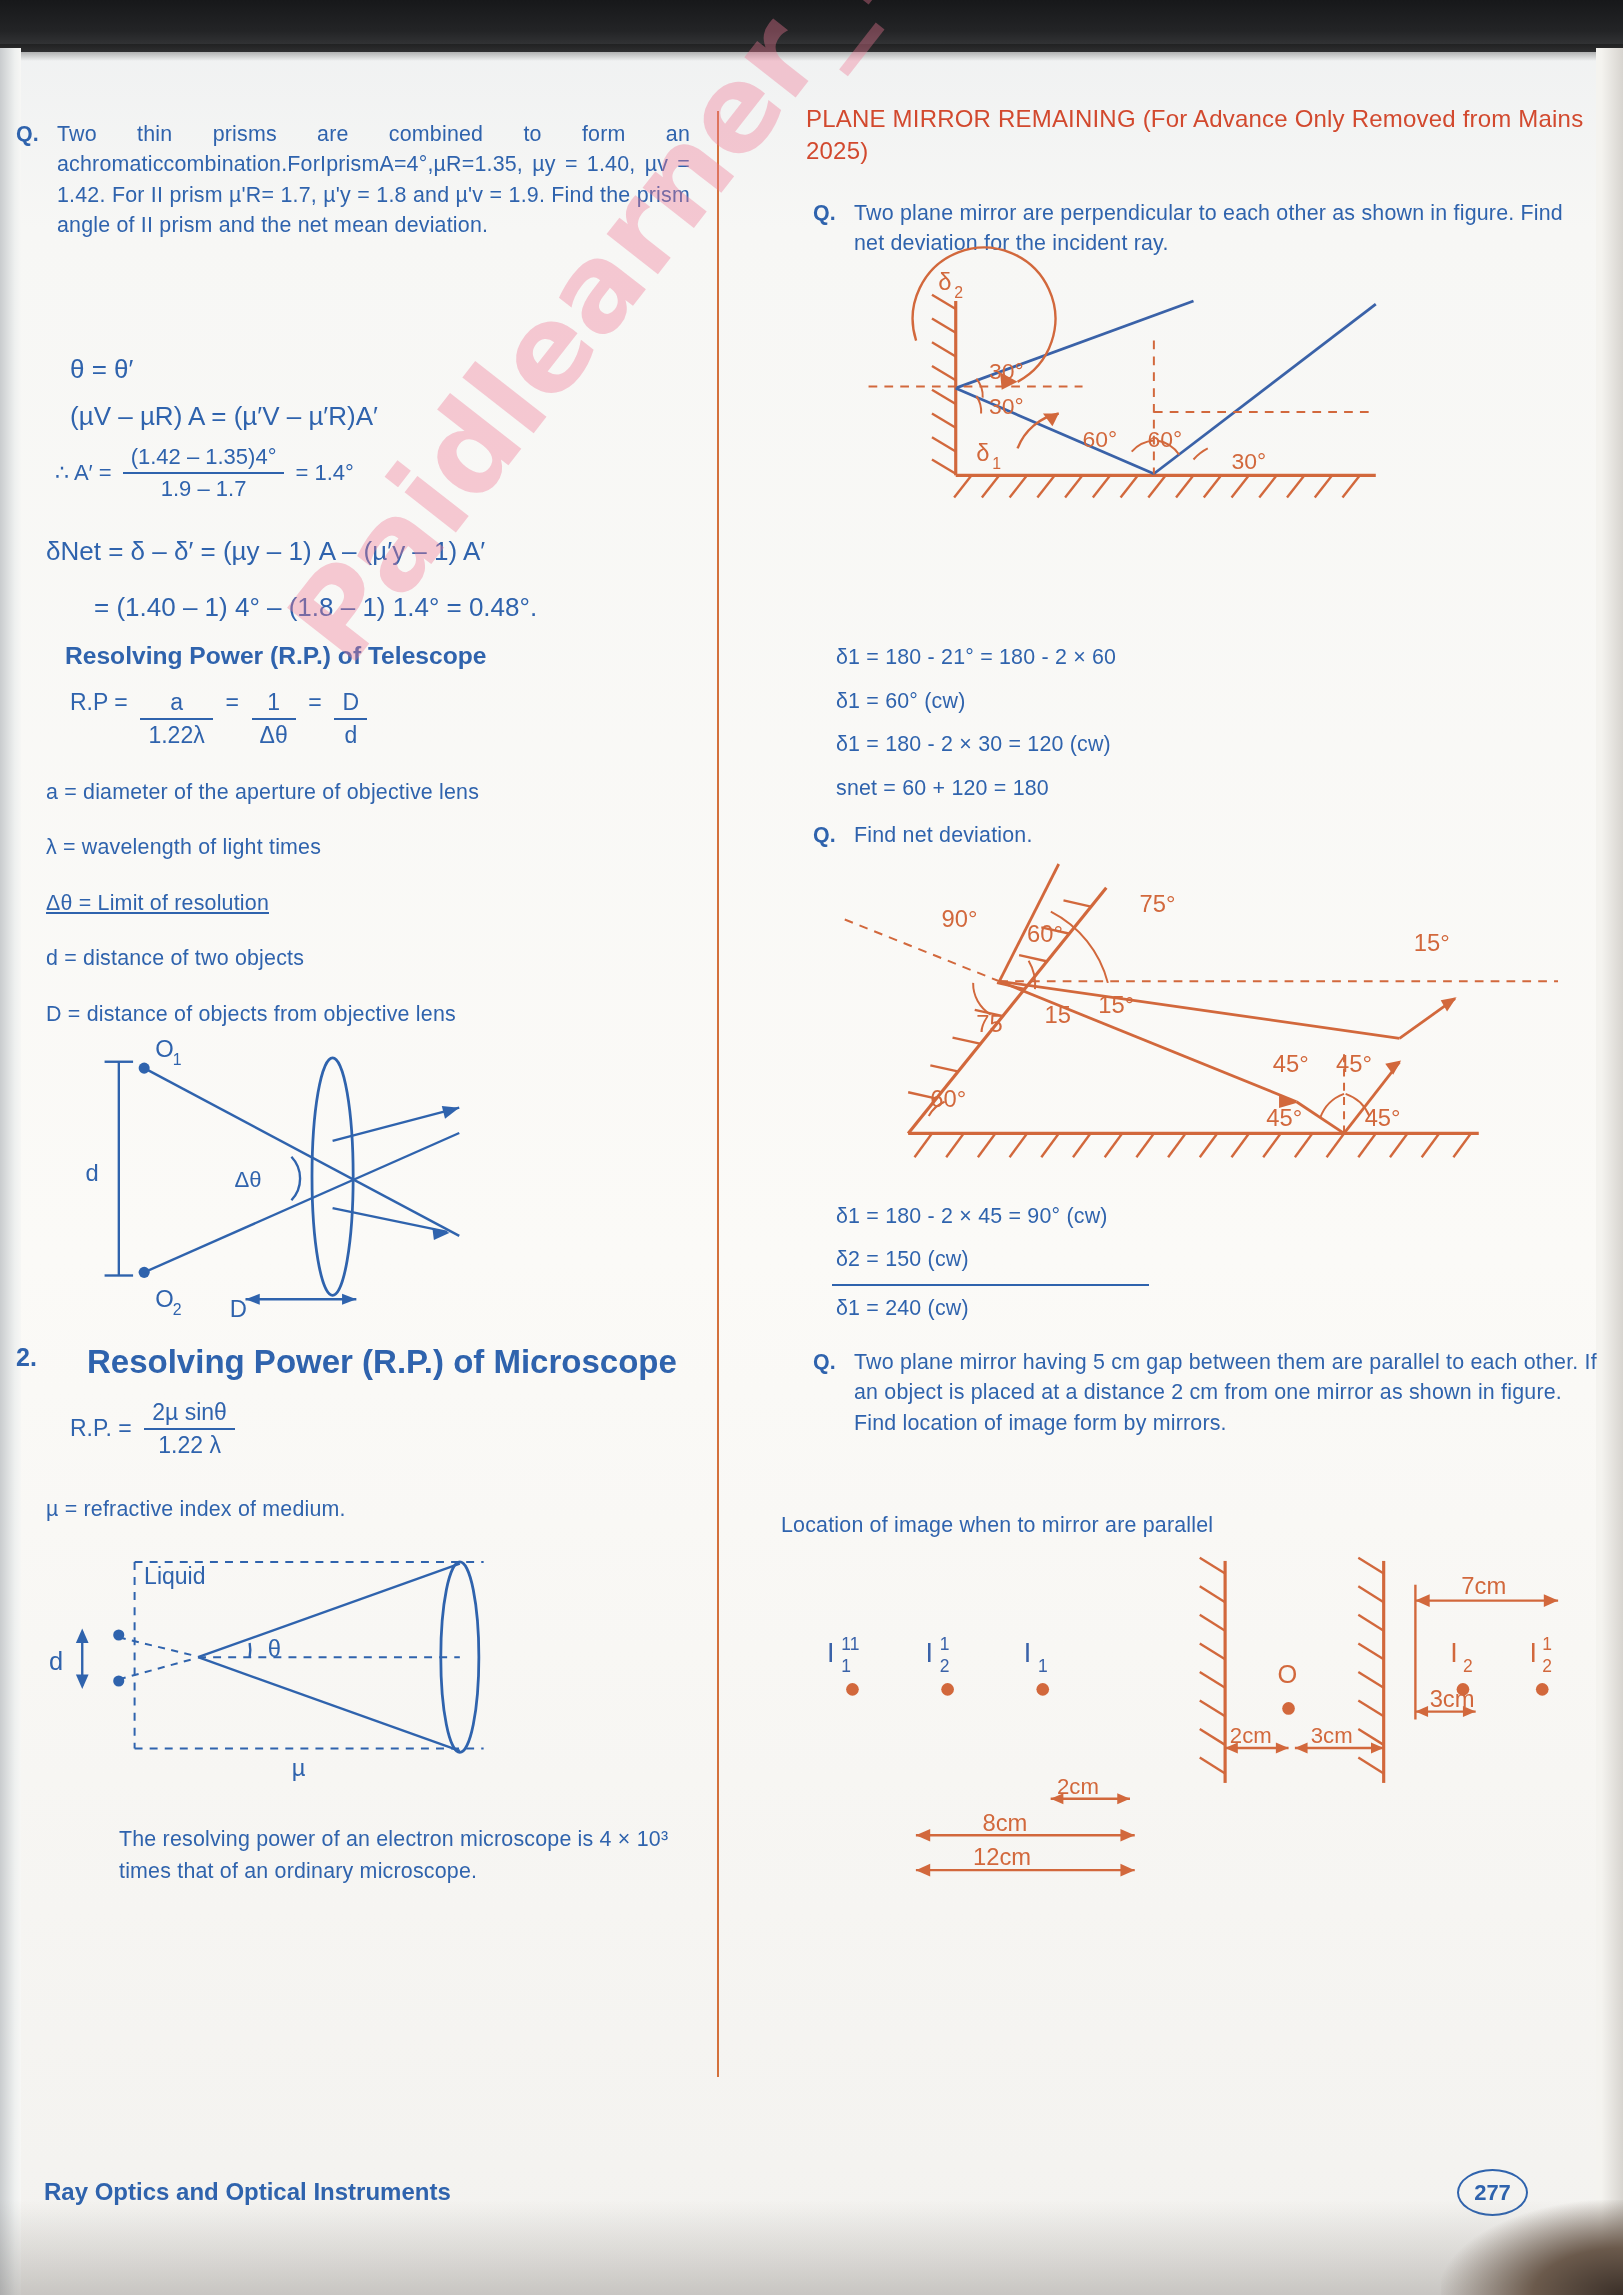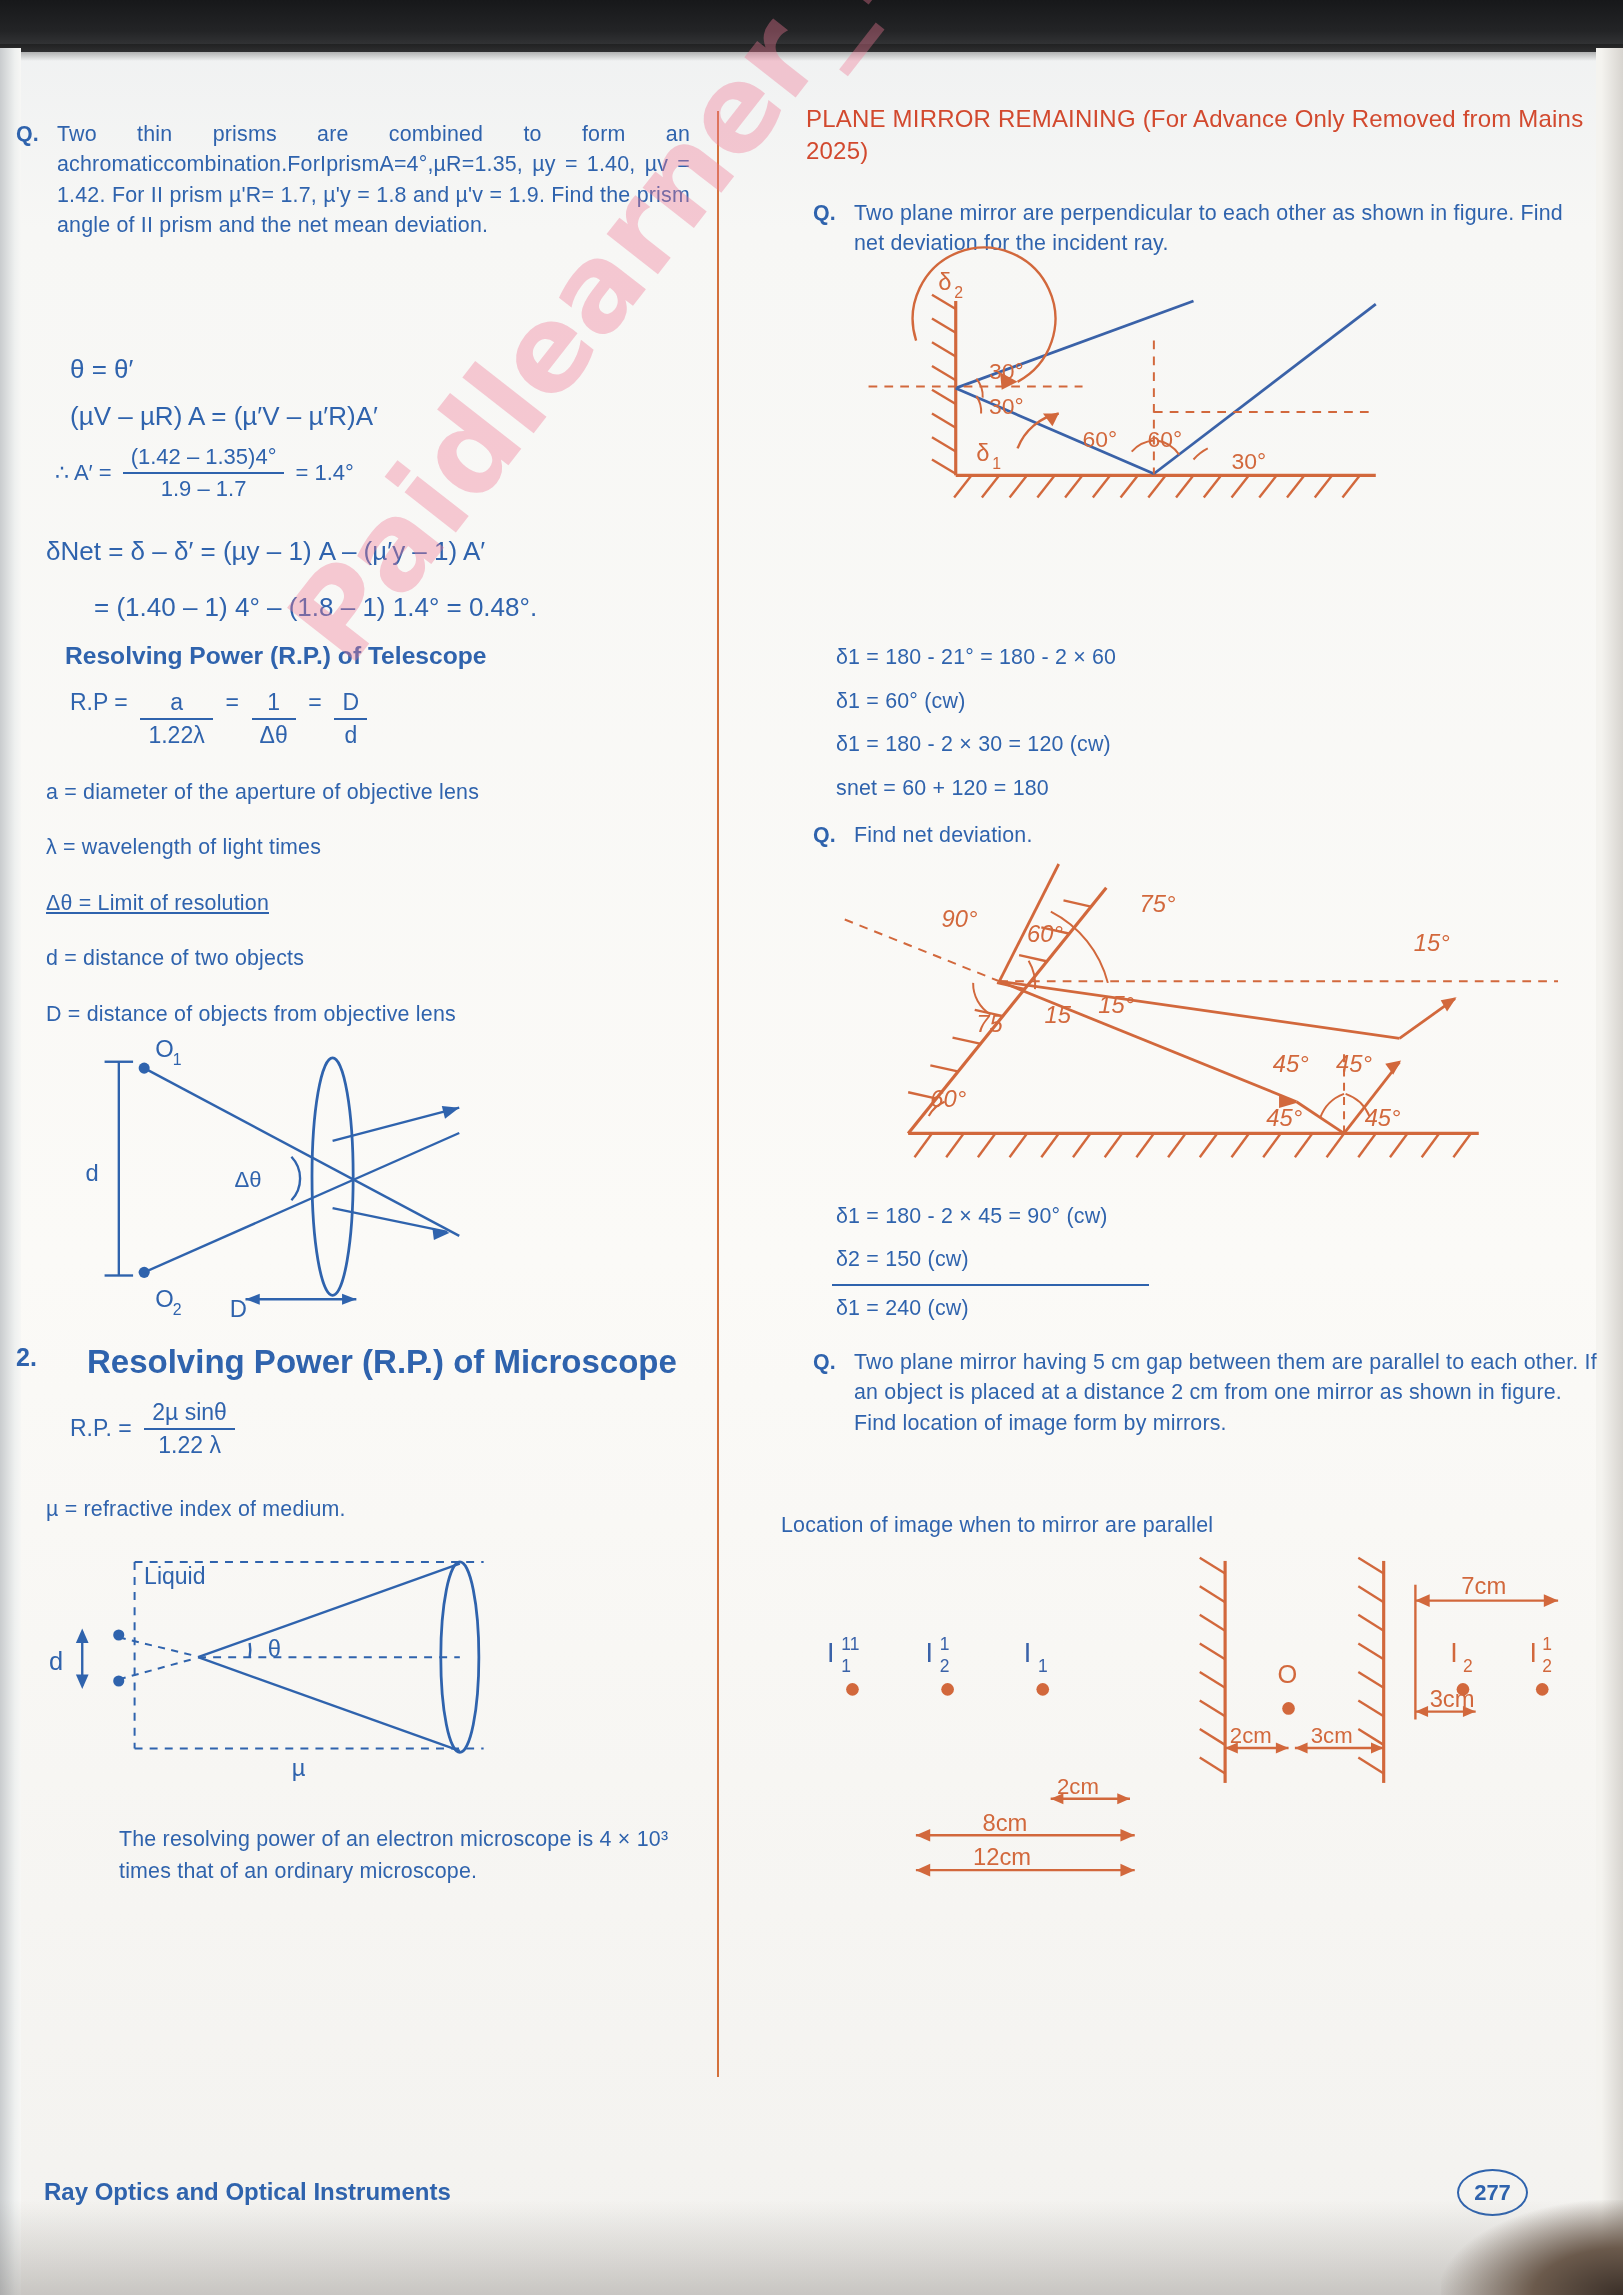--- a/index.html
+++ b/index.html
@@ -308,21 +308,21 @@
     <div class="q" style="position:absolute;left:63px;top:547px;">δ1 = 180 - 21° = 180 - 2 × 60</div>
     <div class="q" style="position:absolute;left:63px;top:591px;">δ1 = 60° (cw)</div>
     <div class="q" style="position:absolute;left:63px;top:634px;">δ1 = 180 - 2 × 30 = 120 (cw)</div>
     <div class="q" style="position:absolute;left:63px;top:678px;">snet = 60 + 120 = 180</div>
 
     <div class="hang" style="position:absolute;left:40px;top:725px;width:713px;">
       <div class="mark q">Q.</div>
       <div class="body q">Find net deviation.</div>
     </div>
 
-    <div class="fig" style="position:absolute;left:24px;top:769px;width:785px;height:317px;font-style:italic;">
+    <div class="fig" style="position:absolute;left:24px;top:769px;width:785px;height:317px;">
       <svg width="785" height="317" viewBox="0 0 990 400">
 
         <line x1="140" y1="340" x2="390" y2="30" stroke="#d2683c" stroke-width="4"></line>
         <line x1="140" y1="340" x2="860" y2="340" stroke="#d2683c" stroke-width="4"></line>
 
         <g stroke="#d2683c" stroke-width="3">
           <line x1="176" y1="296" x2="140" y2="288"></line>
             <line x1="204" y1="262" x2="168" y2="254"></line>
           <line x1="232" y1="227" x2="196" y2="219"></line>
             <line x1="260" y1="192" x2="224" y2="184"></line>

